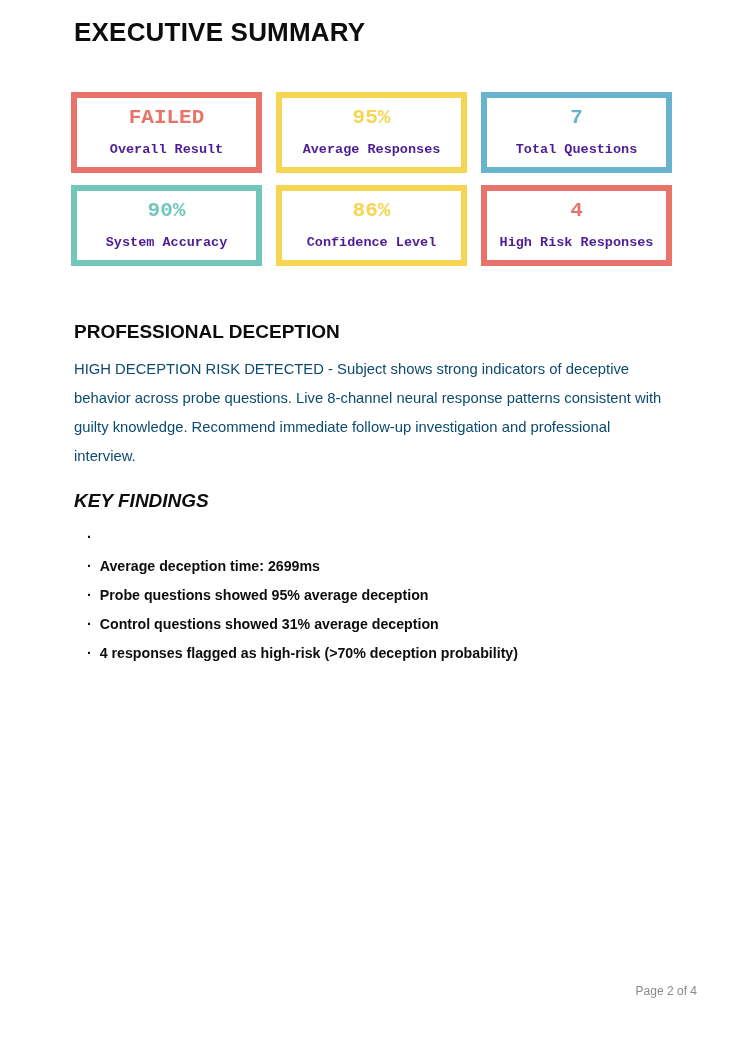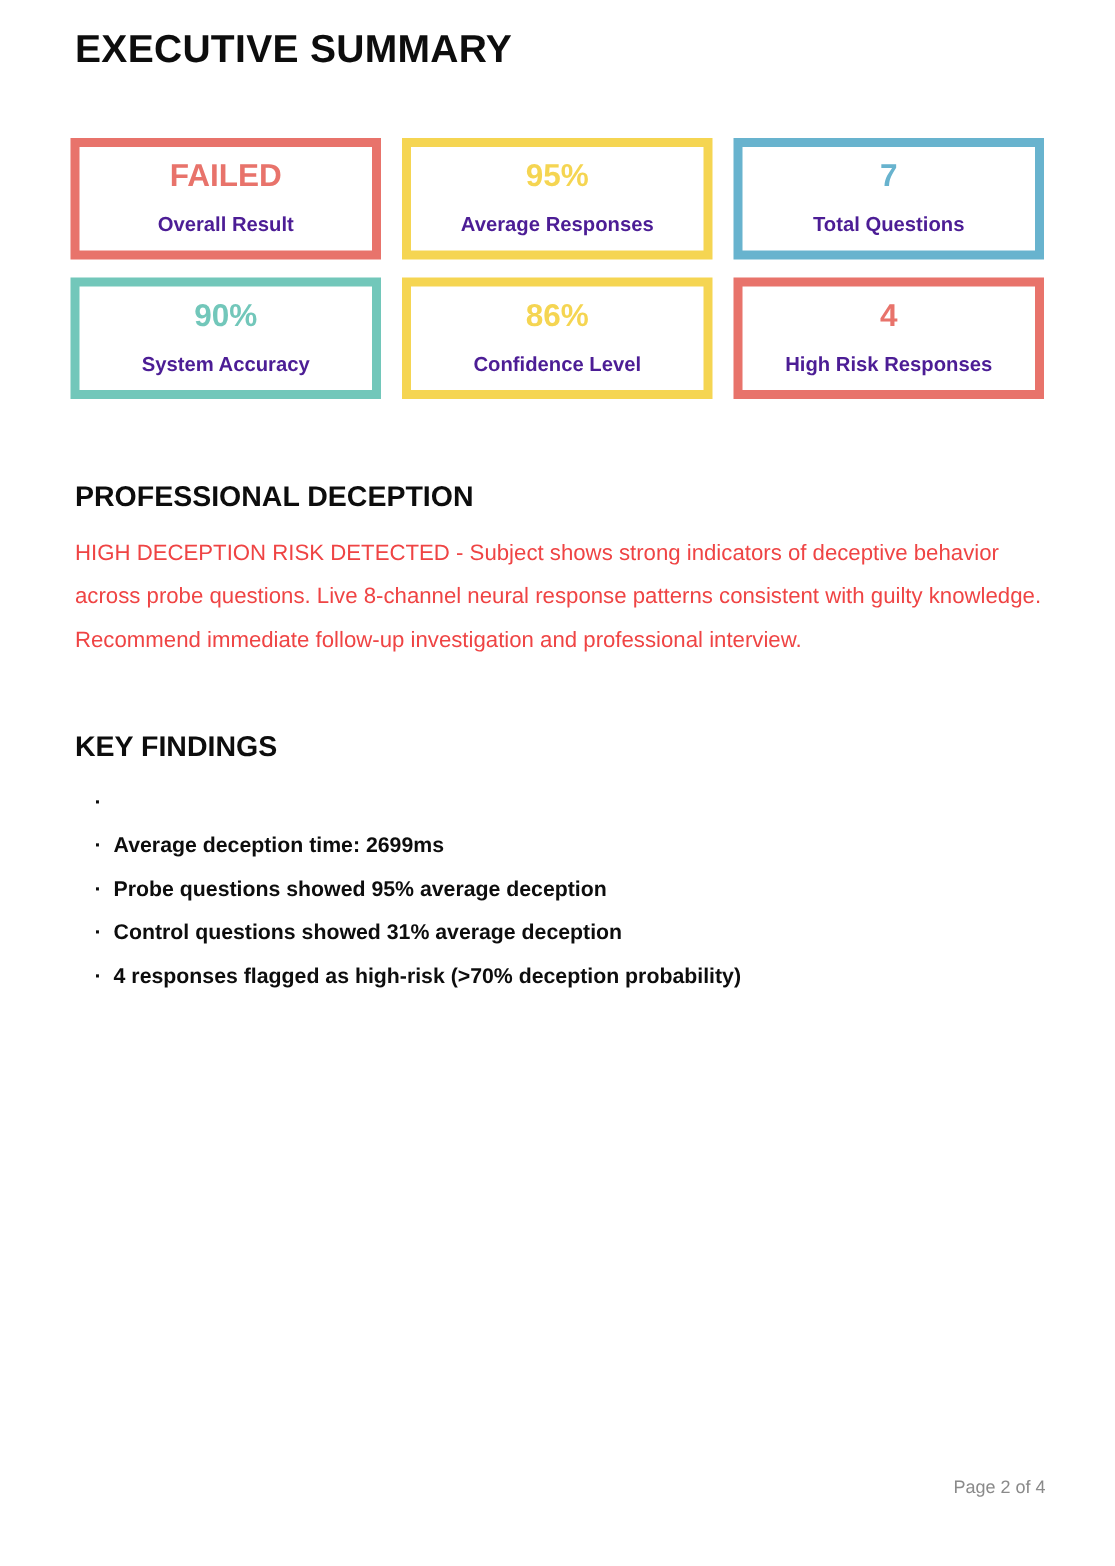--- a/index.html
+++ b/index.html
@@ -4,21 +4,21 @@
 <style>
   html, body { margin: 0; padding: 0; }
   body {
     width: 743px; height: 1044px;
     background: #ffffff;
     font-family: "Liberation Sans", sans-serif;
     color: #111111;
     position: relative;
     overflow: hidden;
   }
-  .content { padding: 0 47px; }
+  .content { padding: 0 71px; }
 
   .page-title {
     font-size: 26px;
     font-weight: bold;
     letter-spacing: 0.2px;
     margin: 18px 0 0 3px;
     line-height: 1.1;
     color: #0d0d0d;
   }
 
@@ -32,20 +32,21 @@
   .card {
     box-sizing: border-box;
     border: 6px solid #cccccc;
     height: 81px;
     background: #ffffff;
     display: flex;
     flex-direction: column;
     align-items: center;
     justify-content: center;
     text-align: center;
+    font-family: Liberation Mono, monospace;
   }
   .card-value {
     font-size: 21px;
     font-weight: bold;
     line-height: 1;
   }
   .card-label {
     font-size: 13.5px;
     font-weight: bold;
     color: #4c1d95;
@@ -57,25 +58,25 @@
     font-size: 19px;
     font-weight: bold;
     color: #0d0d0d;
     margin: 0 0 0 3px;
     line-height: 1.15;
   }
   .heading-assessment { margin-top: 55px; }
   .assessment-body {
     font-size: 14.8px;
     line-height: 29px;
-    color: #ef4444;
+    color: #0c4a6e;
     margin: 13px 0 0 3px;
     max-width: 648px;
   }
-  .heading-findings { margin-top: 46px; }
+  .heading-findings { margin-top: 19px; font-style: italic; }
 
   .findings-list {
     margin: 17px 0 0 16px;
     padding: 0;
     list-style: none;
   }
   .finding-item {
     display: flex;
     align-items: flex-start;
     font-size: 14.2px;

